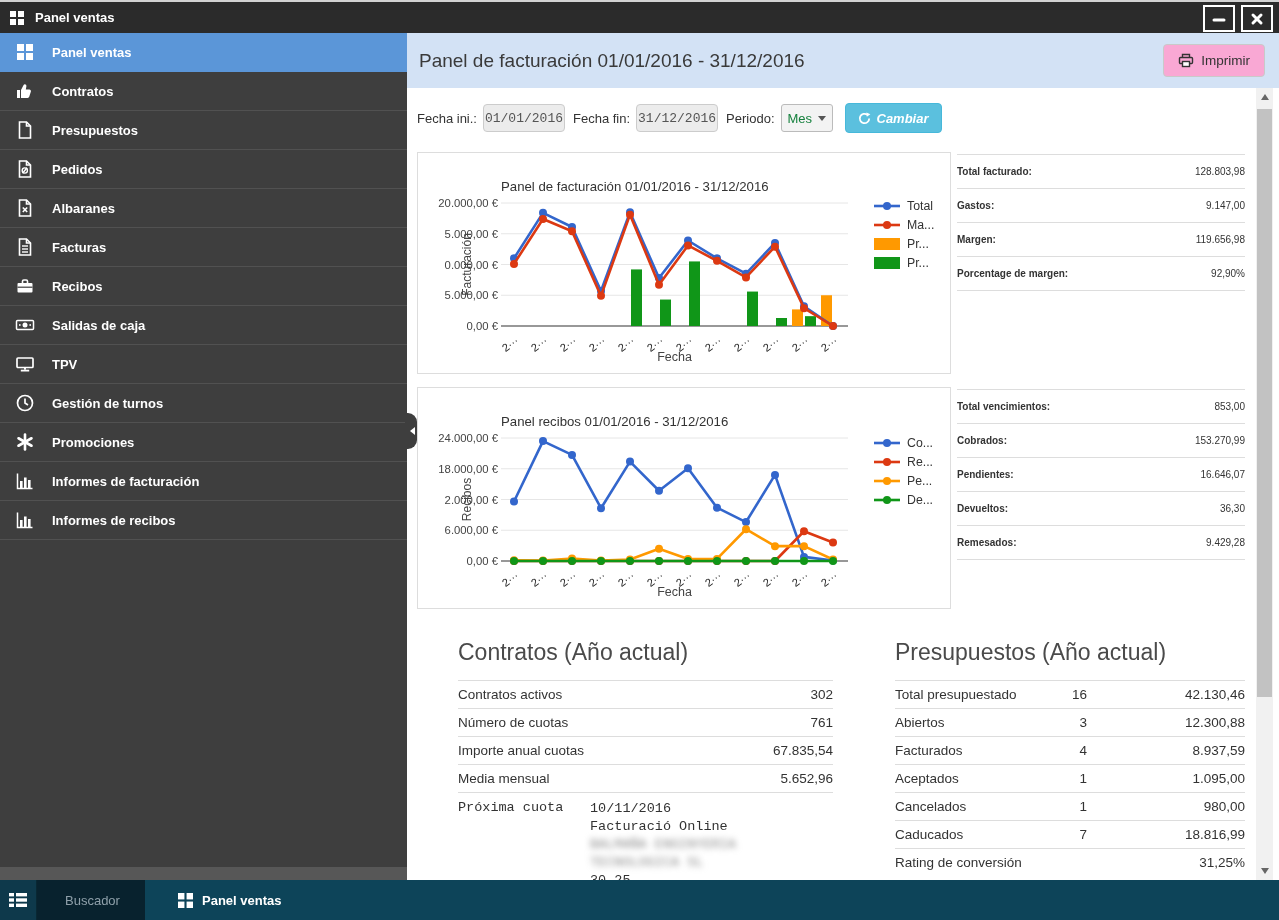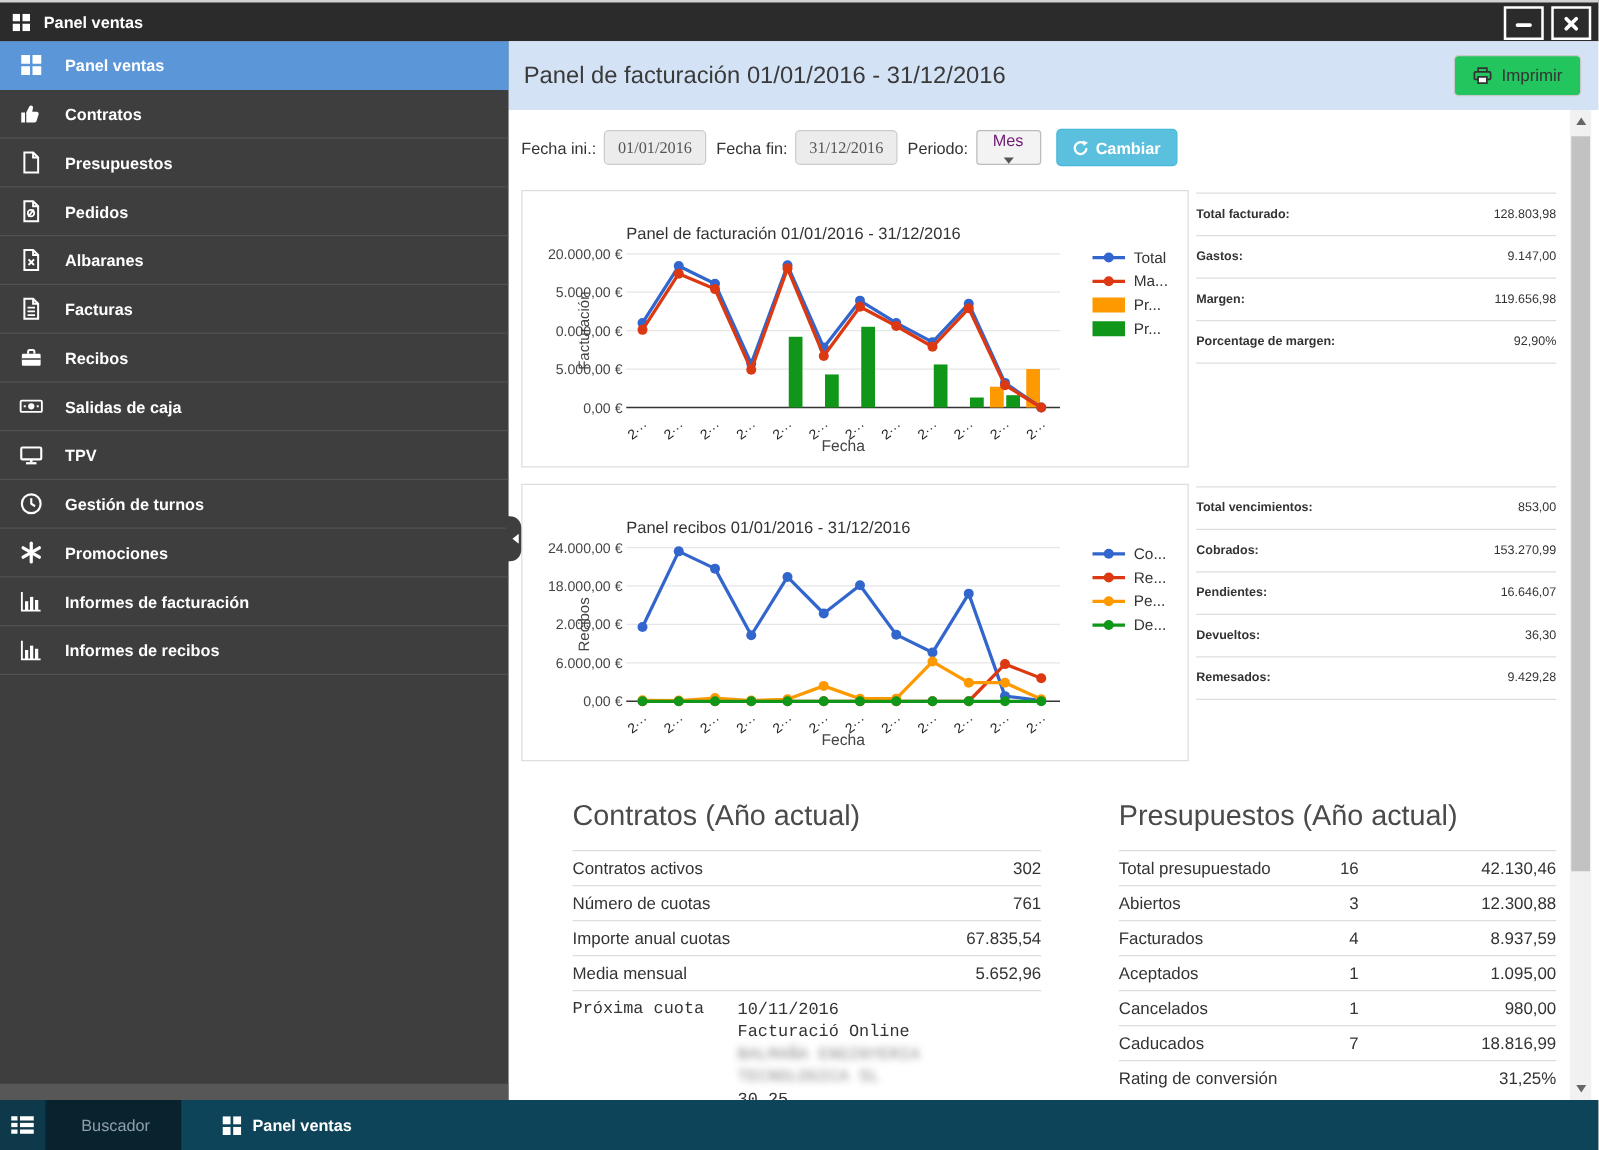--- a/index.html
+++ b/index.html
@@ -27,39 +27,39 @@
   .collapse-handle { position:absolute; left:405px; top:413px; width:12px; height:36px; background:#3e3e3e;
                      border-radius:0 9px 9px 0; display:flex; align-items:center; justify-content:flex-end;
                      padding-right:2px; z-index:6; cursor:pointer; }
   .collapse-handle .tri { width:0; height:0; border-top:4px solid transparent; border-bottom:4px solid transparent;
                           border-right:5px solid #fff; }
 
   
   .main-header { position:absolute; left:407px; top:33px; width:872px; height:55px; background:#d3e2f5;
                  display:flex; align-items:center; }
   .main-header .ptitle { margin-left:12px; font-size:19px; color:#3a3a3a; }
-  .print-btn { position:absolute; right:14px; top:11px; height:33px; padding:0 14px; background:#22c55e;
+  .print-btn { position:absolute; right:14px; top:11px; height:33px; padding:0 14px; background:#f9a8d4;
                border:1px solid #c9c9c9; border-radius:4px; font-size:13.5px; color:#333;
                display:flex; align-items:center; gap:7px; cursor:pointer; }
 
   
   .content { position:absolute; left:407px; top:88px; width:872px; height:916px; background:#fff; overflow:hidden; }
 
   .filters { position:absolute; left:10px; top:15px; height:30px; display:flex; align-items:center;
              font-size:13px; color:#333; }
   .f-label { margin-right:6px; }
   .f-input { width:82px; height:28px; background:#ececec; border:1px solid #ccc; border-radius:4px;
-             color:#555; font-size:13px; text-align:center; margin-right:8px; font-family:Liberation Serif, serif; }
+             color:#555; font-size:13px; text-align:center; margin-right:8px; font-family:Liberation Mono, monospace; }
   .f-select { width:52px; height:28px; background:#f3f3f3; border:1px solid #bbb; border-radius:3px;
-              color:#701a75; font-size:13px; display:flex; align-items:center; justify-content:space-between;
-              padding:0 6px; margin-right:12px; cursor:pointer;flex-direction:column; }
+              color:#15803d; font-size:13px; display:flex; align-items:center; justify-content:space-between;
+              padding:0 6px; margin-right:12px; cursor:pointer; }
   .f-select .caret { width:0; height:0; border-left:4px solid transparent; border-right:4px solid transparent;
                      border-top:5px solid #555; }
   .btn-cambiar { height:30px; padding:0 12px; background:#5bc0de; border:1px solid #46b8da; border-radius:4px;
-                 color:#fff; font-size:13px; font-weight:bold; display:flex; align-items:center; gap:6px; cursor:pointer; }
+                 color:#fff; font-size:13px; font-weight:bold; display:flex; align-items:center; gap:6px; cursor:pointer;font-style:italic; }
 
   .chart-panel { position:absolute; left:10px; width:534px; height:222px; border:1px solid #ddd; background:#fff; }
   #chart-panel-1 { top:64px; } #chart-panel-2 { top:299px; }
 
   .stats { position:absolute; left:550px; width:288px; border-top:1px solid #ddd; }
   #stats-1 { top:66px; } #stats-2 { top:301px; }
   .srow { height:34px; display:flex; align-items:center; justify-content:space-between;
           border-bottom:1px solid #ddd; font-size:10px; color:#333; }
   .srow .lbl { font-weight:bold; }
 

